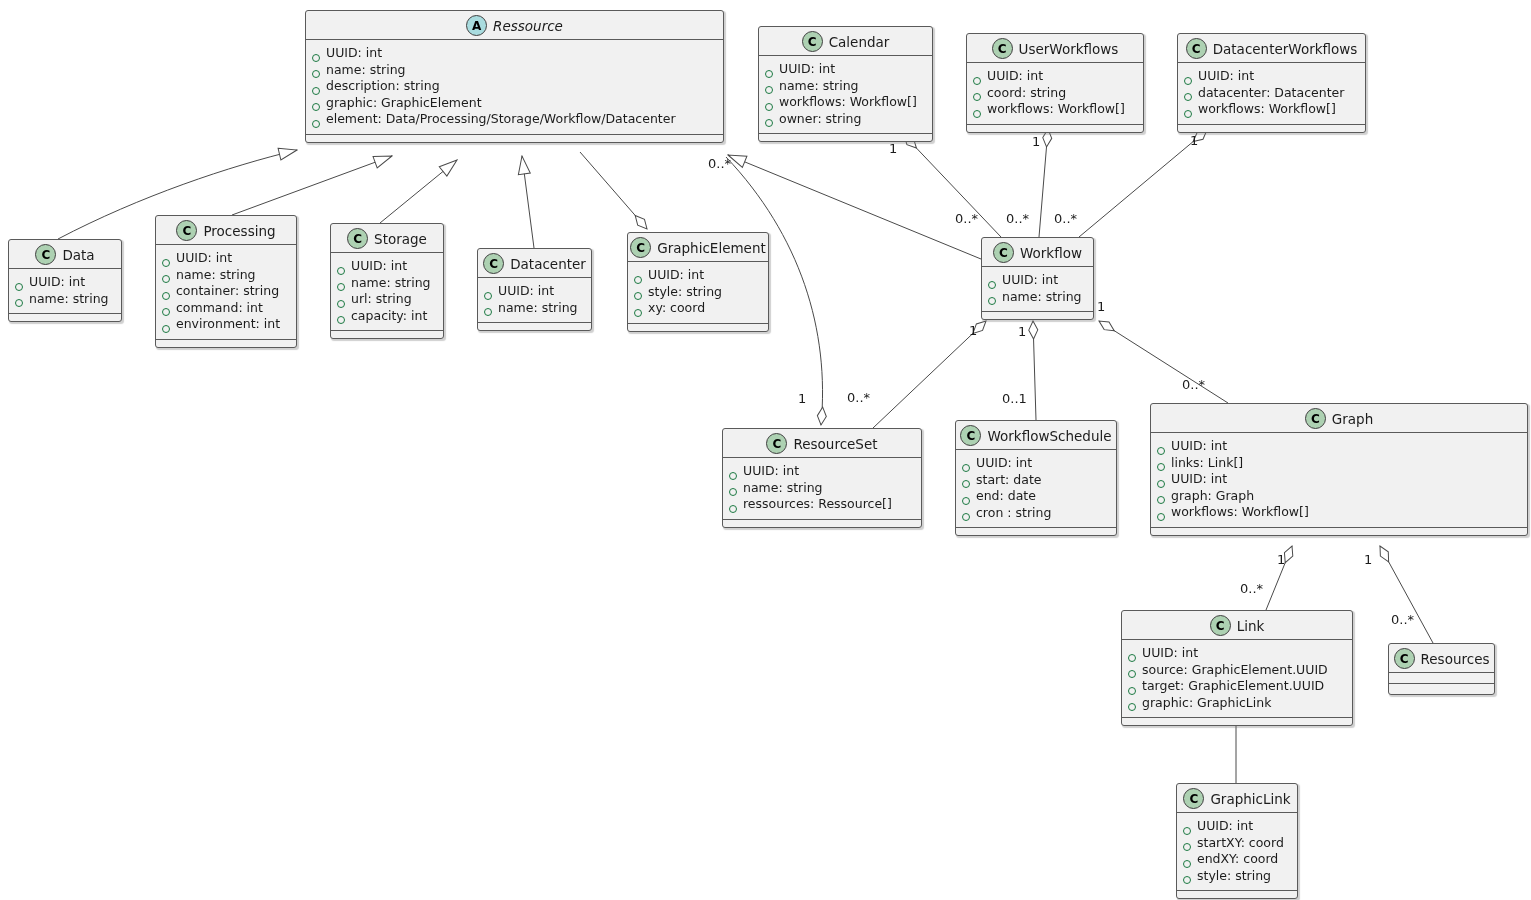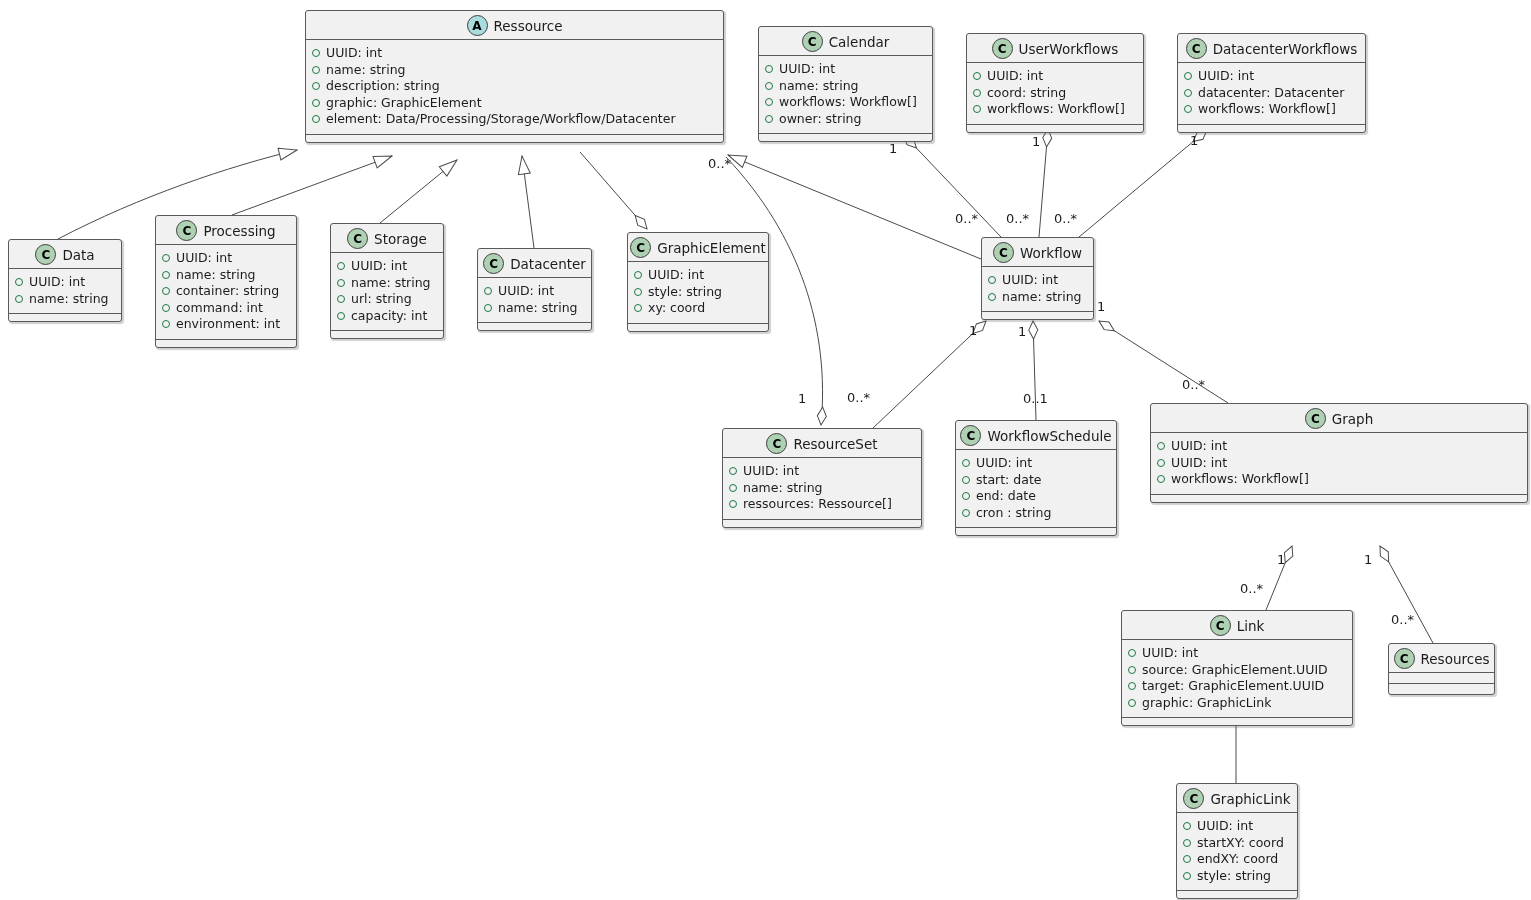--- a/index.html
+++ b/index.html
@@ -9,23 +9,23 @@
   svg.edges{position:absolute;left:0;top:0;width:1531px;height:900px;z-index:1;}
   .uml-class{position:absolute;z-index:2;background:#F1F1F1;border:1px solid #5A5A5A;
              border-radius:3px;box-shadow:1.5px 1.5px 1px rgba(120,120,120,0.35);}
   .uml-head{display:flex;align-items:center;justify-content:center;gap:6px;padding:4px 8px 3px 8px;}
   .uml-icon{width:19px;height:19px;border-radius:50%;border:1px solid #3F3F3F;flex:none;
             display:flex;align-items:center;justify-content:center;
             font-weight:bold;font-size:12px;color:#000;}
   .icon-class{background:#ADD1B2;}
   .icon-abstract{background:#A9DCDF;}
   .uml-name{font-size:13.5px;color:#1c1c1c;white-space:nowrap;}
-  .abstract .uml-name{text-align:right;}
+  .abstract .uml-name{font-style:italic;text-align:right;}
   .uml-attrs{border-top:1px solid #5A5A5A;padding:5px 6px 6px 6px;}
-  .attr-row{display:flex;align-items:center;gap:6px;font-size:12.5px;color:#1c1c1c;
+  .attr-row{display:flex;align-items:flex-end;gap:6px;font-size:12.5px;color:#1c1c1c;
             line-height:16.5px;white-space:nowrap;}
   .attr-dot{width:6px;height:6px;border-radius:50%;border:1.5px solid #1d7a43;flex:none;background:transparent;}
   .uml-methods{border-top:1px solid #5A5A5A;height:7px;}
   .mlabel{position:absolute;z-index:3;font-size:13px;color:#1c1c1c;white-space:nowrap;}
 
   #c-ressource{left:305px;top:10px;width:417px;}
   #c-calendar{left:758px;top:26px;width:173px;}
   #c-userworkflows{left:966px;top:33px;width:176px;}
   #c-datacenterworkflows{left:1177px;top:33px;width:187px;}
   #c-data{left:8px;top:239px;width:112px;}
@@ -79,21 +79,21 @@
   <span class="mlabel" style="left:955px;top:211px;">0..*</span>
   <span class="mlabel" style="left:1032px;top:134px;">1</span>
   <span class="mlabel" style="left:1006px;top:211px;">0..*</span>
   <span class="mlabel" style="left:1190px;top:133px;">1</span>
   <span class="mlabel" style="left:1054px;top:211px;">0..*</span>
   <span class="mlabel" style="left:798px;top:391px;">1</span>
   <span class="mlabel" style="left:708px;top:156px;">0..*</span>
   <span class="mlabel" style="left:969px;top:323px;">1</span>
   <span class="mlabel" style="left:847px;top:390px;">0..*</span>
   <span class="mlabel" style="left:1018px;top:324px;">1</span>
-  <span class="mlabel" style="left:1023px;top:391px;">0..1</span>
+  <span class="mlabel" style="left:1002px;top:391px;">0..1</span>
   <span class="mlabel" style="left:1097px;top:299px;">1</span>
   <span class="mlabel" style="left:1182px;top:377px;">0..*</span>
   <span class="mlabel" style="left:1277px;top:552px;">1</span>
   <span class="mlabel" style="left:1240px;top:581px;">0..*</span>
   <span class="mlabel" style="left:1364px;top:552px;">1</span>
   <span class="mlabel" style="left:1391px;top:612px;">0..*</span>
 
   <div class="uml-class abstract" id="c-ressource">
     <div class="uml-head">
       <span class="uml-icon icon-abstract">A</span>
@@ -379,21 +379,29 @@
       <span class="uml-icon icon-class">C</span>
       <span class="uml-name">Graph</span>
     </div>
     <div class="uml-attrs">
         <div class="attr-row">
           <span class="attr-dot"></span>
           <span>UUID: int</span>
         </div>
         <div class="attr-row">
           <span class="attr-dot"></span>
-          <span>UUID: int</span>
+          <span>links: Link[]</span>
+        </div>
+        <div class="attr-row">
+          <span class="attr-dot"></span>
+          <span>UUID: int</span>
+        </div>
+        <div class="attr-row">
+          <span class="attr-dot"></span>
+          <span>graph: Graph</span>
         </div>
         <div class="attr-row">
           <span class="attr-dot"></span>
           <span>workflows: Workflow[]</span>
         </div>
       </div>
     <div class="uml-methods"></div>
   </div>
 
   <div class="uml-class" id="c-link">

